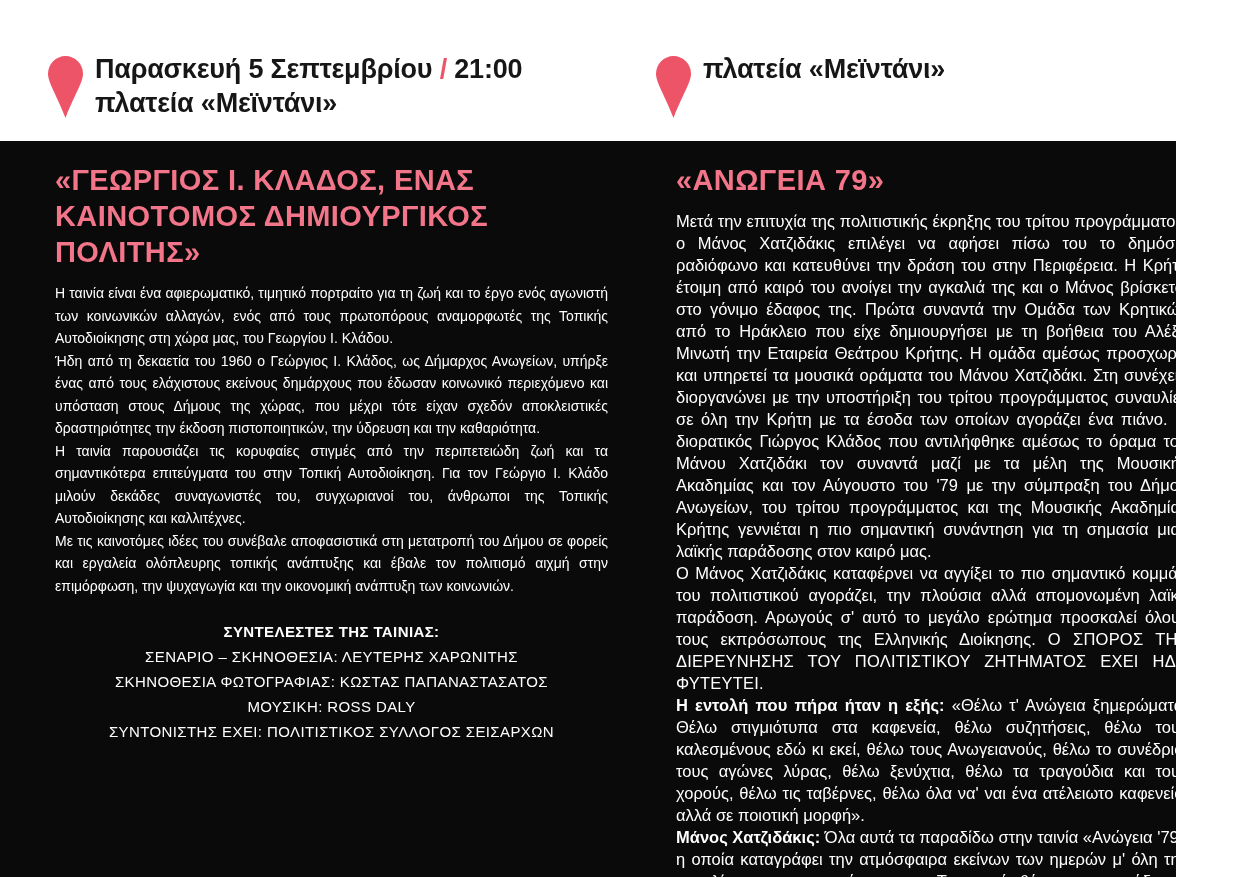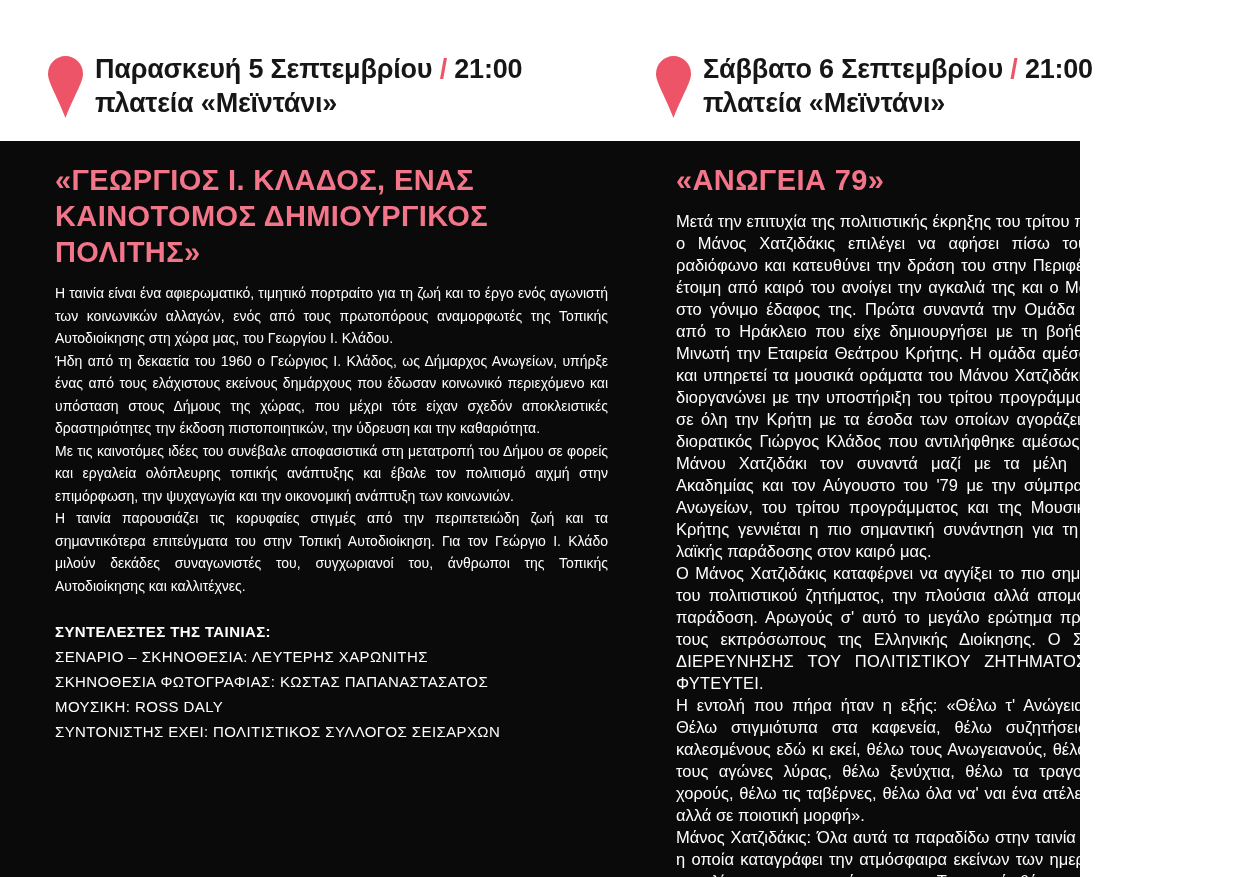--- a/index.html
+++ b/index.html
@@ -28,21 +28,21 @@
     color: #161616;
     font-size: 27px; font-weight: bold;
     line-height: 34px; letter-spacing: -0.2px;
     white-space: nowrap;
   }
   .slash { color: #ee5468; font-weight: bold; }
 
   
   .panel {
     position: absolute; left: 0; top: 141px;
-    width: 1080px; height: 736px;
+    width: 1176px; height: 736px;
     background: #0a0a0a;
   }
   .col { position: absolute; top: 21px; color: #ffffff; }
   .col-left  { left: 55px;  width: 553px; }
   .col-right { left: 676px; width: 512px; }
 
   .film-title {
     margin: 0 0 12px 0;
     color: #f2758a;
     font-size: 29px; font-weight: bold;
@@ -50,23 +50,23 @@
   }
   .col-right .film-title { }
 
   .body-text p {
     margin: 0;
     font-size: 14px; line-height: 22.5px;
     text-align: justify;
   }
   .col-right .body-text p { font-size: 16.5px; line-height: 22px; }
   .body-text .caps { letter-spacing: 0.2px; }
-  .lead { font-weight: normal; }
+  .lead { font-weight: bold; }
 
-  .credits { margin-top: 22px; }
+  .credits { margin-top: 22px; text-align: center; }
   .credits .credit-line {
     font-size: 15px; line-height: 25px;
     letter-spacing: 0.4px;
   }
   .credits .credit-line.first { font-weight: bold; }
 </style>
 </head>
 <body>
 
 <div class="header-band">
@@ -79,50 +79,49 @@
       <div><span>Παρασκευή 5 Σεπτεμβρίου</span> <span class="slash">/</span> <span>21:00</span></div>
       <div>πλατεία «Μεϊντάνι»</div>
     </div>
   </div>
 
   <div class="event ev-right">
     <svg class="pin" viewBox="0 0 34 60" xmlns="http://www.w3.org/2000/svg">
       <path d="M17,0 A17,17 0 0 0 0,17 C0,25.5 6.5,34 17,60 C27.5,34 34,25.5 34,17 A17,17 0 0 0 17,0 Z" fill="#ee5468"></path>
     </svg>
     <div class="event-text">
-      <div><span>Σάββατο 6 Σεπτεμβρίου</span> <span class="slash">/</span> <span>21:00</span></div>
       <div>πλατεία «Μεϊντάνι»</div>
     </div>
   </div>
 
 </div>
 
 <div class="panel">
 
   <div class="col col-left">
     <h2 class="film-title">«ΓΕΩΡΓΙΟΣ Ι. ΚΛΑΔΟΣ, ΕΝΑΣ ΚΑΙΝΟΤΟΜΟΣ ΔΗΜΙΟΥΡΓΙΚΟΣ ΠΟΛΙΤΗΣ»</h2>
     <div class="body-text">
       <p>Η ταινία είναι ένα αφιερωματικό, τιμητικό πορτραίτο για τη ζωή και το έργο ενός αγωνιστή των κοινωνικών αλλαγών, ενός από τους πρωτοπόρους αναμορφωτές της Τοπικής Αυτοδιοίκησης στη χώρα μας, του Γεωργίου Ι. Κλάδου.</p>
       <p>Ήδη από τη δεκαετία του 1960 ο Γεώργιος Ι. Κλάδος, ως Δήμαρχος Ανωγείων, υπήρξε ένας από τους ελάχιστους εκείνους δημάρχους που έδωσαν κοινωνικό περιεχόμενο και υπόσταση στους Δήμους της χώρας, που μέχρι τότε είχαν σχεδόν αποκλειστικές δραστηριότητες την έκδοση πιστοποιητικών, την ύδρευση και την καθαριότητα.</p>
+      <p>Η ταινία παρουσιάζει τις κορυφαίες στιγμές από την περιπετειώδη ζωή και τα σημαντικότερα επιτεύγματα του στην Τοπική Αυτοδιοίκηση. Για τον Γεώργιο Ι. Κλάδο μιλούν δεκάδες συναγωνιστές του, συγχωριανοί του, άνθρωποι της Τοπικής Αυτοδιοίκησης και καλλιτέχνες.</p>
       <p>Με τις καινοτόμες ιδέες του συνέβαλε αποφασιστικά στη μετατροπή του Δήμου σε φορείς και εργαλεία ολόπλευρης τοπικής ανάπτυξης και έβαλε τον πολιτισμό αιχμή στην επιμόρφωση, την ψυχαγωγία και την οικονομική ανάπτυξη των κοινωνιών.</p>
-      <p>Η ταινία παρουσιάζει τις κορυφαίες στιγμές από την περιπετειώδη ζωή και τα σημαντικότερα επιτεύγματα του στην Τοπική Αυτοδιοίκηση. Για τον Γεώργιο Ι. Κλάδο μιλούν δεκάδες συναγωνιστές του, συγχωριανοί του, άνθρωποι της Τοπικής Αυτοδιοίκησης και καλλιτέχνες.</p>
     </div>
     <div class="credits">
       <div class="credit-line first">ΣΥΝΤΕΛΕΣΤΕΣ ΤΗΣ ΤΑΙΝΙΑΣ:</div>
       <div class="credit-line">ΣΕΝΑΡΙΟ – ΣΚΗΝΟΘΕΣΙΑ: ΛΕΥΤΕΡΗΣ ΧΑΡΩΝΙΤΗΣ</div>
       <div class="credit-line">ΣΚΗΝΟΘΕΣΙΑ ΦΩΤΟΓΡΑΦΙΑΣ: ΚΩΣΤΑΣ ΠΑΠΑΝΑΣΤΑΣΑΤΟΣ</div>
       <div class="credit-line">ΜΟΥΣΙΚΗ: ROSS DALY</div>
       <div class="credit-line">ΣΥΝΤΟΝΙΣΤΗΣ ΕΧΕΙ: ΠΟΛΙΤΙΣΤΙΚΟΣ ΣΥΛΛΟΓΟΣ ΣΕΙΣΑΡΧΩΝ</div>
     </div>
   </div>
 
   <div class="col col-right">
     <h2 class="film-title">«ΑΝΩΓΕΙΑ 79»</h2>
     <div class="body-text">
       <p>Μετά την επιτυχία της πολιτιστικής έκρηξης του τρίτου προγράμματος, ο Μάνος Χατζιδάκις επιλέγει να αφήσει πίσω του το δημόσιο ραδιόφωνο και κατευθύνει την δράση του στην Περιφέρεια. Η Κρήτη έτοιμη από καιρό του ανοίγει την αγκαλιά της και ο Μάνος βρίσκεται στο γόνιμο έδαφος της. Πρώτα συναντά την Ομάδα των Κρητικών από το Ηράκλειο που είχε δημιουργήσει με τη βοήθεια του Αλέξη Μινωτή την Εταιρεία Θεάτρου Κρήτης. Η ομάδα αμέσως προσχωρεί και υπηρετεί τα μουσικά οράματα του Μάνου Χατζιδάκι. Στη συνέχεια διοργανώνει με την υποστήριξη του τρίτου προγράμματος συναυλίες σε όλη την Κρήτη με τα έσοδα των οποίων αγοράζει ένα πιάνο. Ο διορατικός Γιώργος Κλάδος που αντιλήφθηκε αμέσως το όραμα του Μάνου Χατζιδάκι τον συναντά μαζί με τα μέλη της Μουσικής Ακαδημίας και τον Αύγουστο του '79 με την σύμπραξη του Δήμου Ανωγείων, του τρίτου προγράμματος και της Μουσικής Ακαδημίας Κρήτης γεννιέται η πιο σημαντική συνάντηση για τη σημασία μιας λαϊκής παράδοσης στον καιρό μας.</p>
-      <p><span>Ο Μάνος Χατζιδάκις καταφέρνει να αγγίξει το πιο σημαντικό κομμάτι του πολιτιστικού ζητήματος, την πλούσια αλλά απομονωμένη λαϊκή παράδοση. Αρωγούς σ' αυτό το μεγάλο ερώτημα προσκαλεί όλους τους εκπρόσωπους της Ελληνικής Διοίκησης.</span> <span class="caps">Ο ΣΠΟΡΟΣ ΤΗΣ ΔΙΕΡΕΥΝΗΣΗΣ ΤΟΥ ΠΟΛΙΤΙΣΤΙΚΟΥ ΖΗΤΗΜΑΤΟΣ ΕΧΕΙ ΗΔΗ ΦΥΤΕΥΤΕΙ.</span></p>
+      <p><span>Ο Μάνος Χατζιδάκις καταφέρνει να αγγίξει το πιο σημαντικό κομμάτι του πολιτιστικού αγοράζει, την πλούσια αλλά απομονωμένη λαϊκή παράδοση. Αρωγούς σ' αυτό το μεγάλο ερώτημα προσκαλεί όλους τους εκπρόσωπους της Ελληνικής Διοίκησης.</span> <span class="caps">Ο ΣΠΟΡΟΣ ΤΗΣ ΔΙΕΡΕΥΝΗΣΗΣ ΤΟΥ ΠΟΛΙΤΙΣΤΙΚΟΥ ΖΗΤΗΜΑΤΟΣ ΕΧΕΙ ΗΔΗ ΦΥΤΕΥΤΕΙ.</span></p>
       <p><span class="lead">Η εντολή που πήρα ήταν η εξής:</span> <span>«Θέλω τ' Ανώγεια ξημερώματα. Θέλω στιγμιότυπα στα καφενεία, θέλω συζητήσεις, θέλω τους καλεσμένους εδώ κι εκεί, θέλω τους Ανωγειανούς, θέλω το συνέδριο, τους αγώνες λύρας, θέλω ξενύχτια, θέλω τα τραγούδια και τους χορούς, θέλω τις ταβέρνες, θέλω όλα να' ναι ένα ατέλειωτο καφενείο, αλλά σε ποιοτική μορφή».</span></p>
       <p><span class="lead">Μάνος Χατζιδάκις:</span> <span>Όλα αυτά τα παραδίδω στην ταινία «Ανώγεια '79» η οποία καταγράφει την ατμόσφαιρα εκείνων των ημερών μ' όλη την ποικιλία και τις αντιφάσεις της. Το καυτό θέμα της παράδοσης αναλύεται, αμφισβητείται και ζει μπροστά στα μάτια μας, πηγαίο και χωρίς συζητήσεις απ΄ το μικρό παιδάκι των τεσσάρων ετών που λέει μαντινάδες, μέχρι τους χορούς και τα τραγούδια των μεγάλων.</span></p>
     </div>
 
   </div>
 
 </div>
 
 </body></html>

